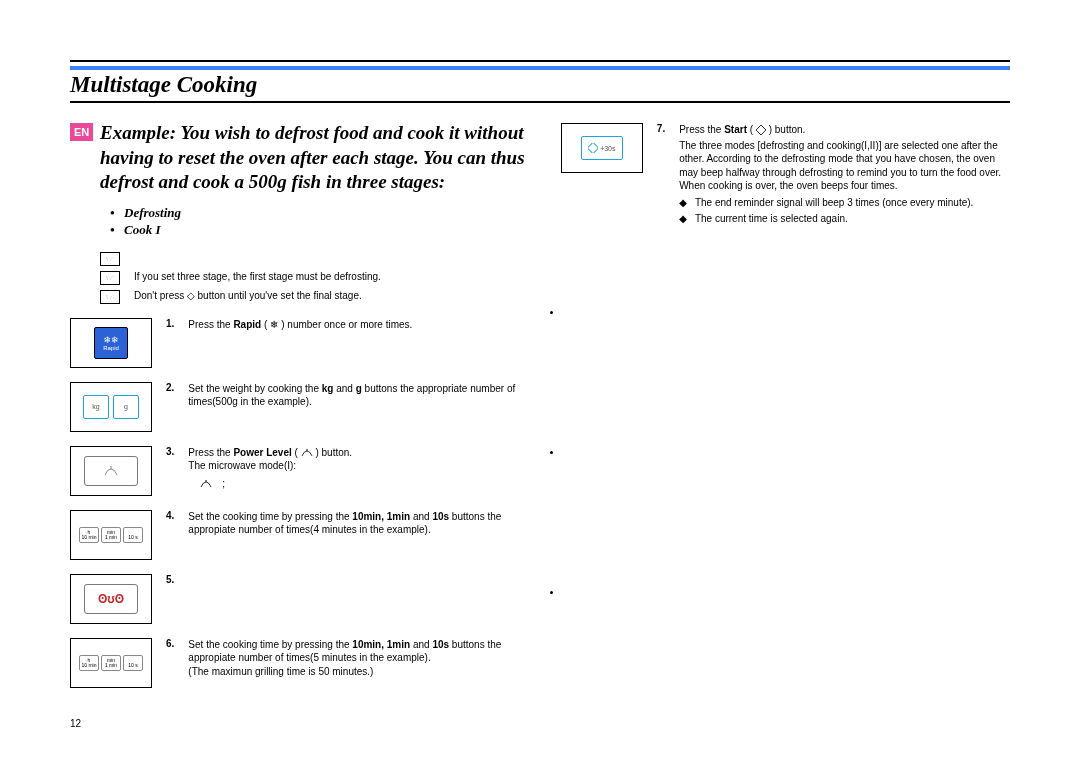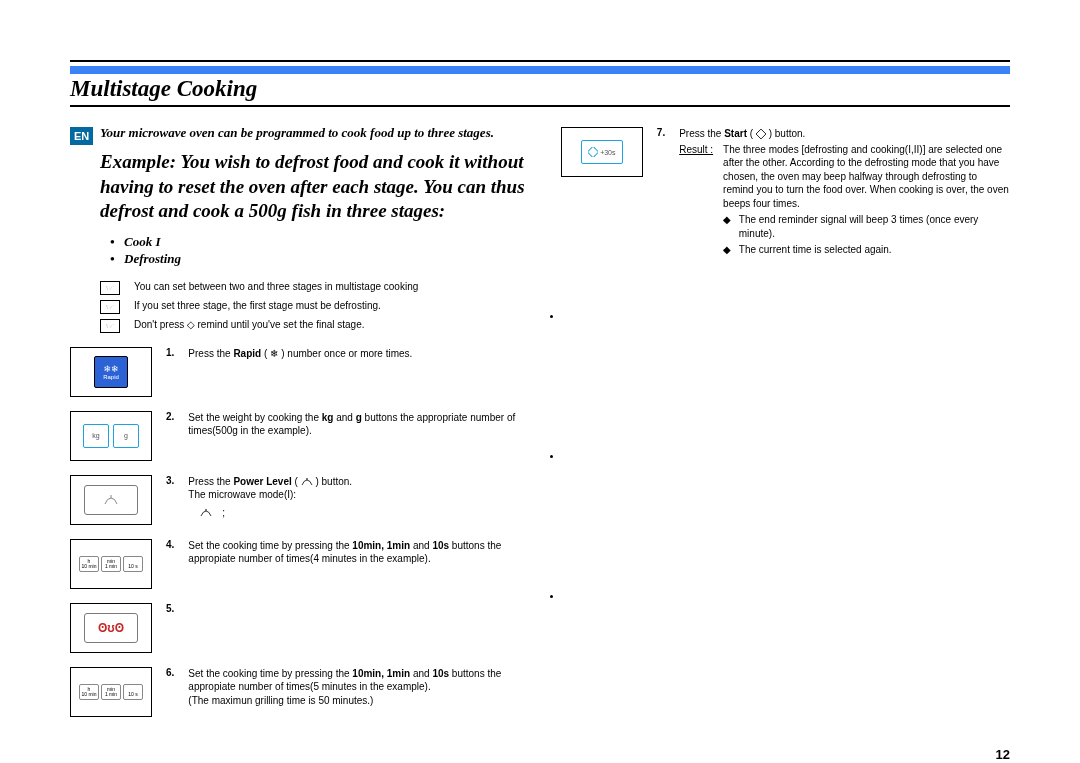--- a/index.html
+++ b/index.html
@@ -13,41 +13,41 @@
   }
   .page {
     padding: 60px 70px 30px 70px;
   }
   .rule {
     border: none;
     border-top: 2px solid #000;
     margin: 0;
   }
   .title-block {
-    border-top: 8px solid #3b82f6;
+    border-top: 4px solid #3b82f6;
     border-bottom: 2px solid #000;
     margin: 4px 0 18px 0;
   }
   .title {
     font-family: "Times New Roman", Times, serif;
     font-style: italic;
     font-weight: bold;
     font-size: 23px;
     padding: 2px 0 3px 0;
   }
   .columns {
     display: flex;
     gap: 18px;
   }
   .col {
     flex: 1;
     position: relative;
   }
   .en-badge {
-    background: #0369a1;
+    background: #ec4899;
     color: #fff;
     font-weight: bold;
     font-size: 11px;
     padding: 3px 4px;
     display: inline-block;
     position: absolute;
     left: 0;
     top: 2px;
   }
   .intro {
@@ -134,21 +134,21 @@
     width: 24px; height: 22px; border:1px solid #1ea3e0; border-radius:2px; font-size:7px;
     display:flex; align-items:center; justify-content:center; color:#555;
   }
   .screen {
     width: 52px; height: 28px; border: 1.5px solid #7a7a7a; border-radius:3px;
     display:flex; align-items:center; justify-content:center; font-size:7px; color:#777;
   }
   .screen.grill { color:#c62828; font-size:12px; font-weight:bold; }
   .time-btns { display:flex; gap:2px; }
   .time-btn { border:1px solid #888; width:18px; border-radius:2px; font-size:5px; text-align:center; line-height:1; padding:2px 0;}
-  .pagenum { text-align:right; font-weight:bold; margin-top:30px; font-size:13px; }
+  .pagenum { text-align:left; font-weight:normal; margin-top:30px; font-size:10px; }
   .result-row { display:flex; gap:10px; margin-top:2px; }
   .result-label { flex-shrink:0; }
   .diamond-row { display:flex; gap:8px; margin:3px 0 0 0; }
   .diamond { flex-shrink:0; }
   svg.inline-icon { vertical-align:middle; }
   .colsep {
     position:absolute;
     left:-9px;
     top: 30px;
     width: 0;
@@ -162,38 +162,36 @@
 <div class="page">
   <hr class="rule">
   <div class="title-block">
     <div class="title">Multistage Cooking</div>
   </div>
 
   <div class="columns">
 
     <div class="col">
       <span class="en-badge">EN</span>
-      <p class="intro">Your microwave oven can be programmed to cook food up to three stages.</p>
       <p class="example">Example: You wish to defrost food and cook it without having to reset the oven after each stage. You can thus defrost and cook a 500g fish in three stages:</p>
       <div class="stage-list">
+        <div>Defrosting</div>
         <div>Cook I</div>
-        <div>Defrosting</div>
       </div>
 
       <div class="note-row">
         <div class="hand-icon">☞</div>
-        <div>You can set between two and three stages in multistage cooking</div>
       </div>
       <div class="note-row">
         <div class="hand-icon">☞</div>
         <div>If you set three stage, the first stage must be defrosting.</div>
       </div>
       <div class="note-row">
         <div class="hand-icon">☞</div>
-        <div>Don't press ◇ remind until you've set the final stage.</div>
+        <div>Don't press ◇ button until you've set the final stage.</div>
       </div>
 
       <div class="step-row">
         <div class="step-pic">
           <div class="btn-blue">
             <span style="font-size:9px">❄❄</span>
             <span>Rapid</span>
           </div>
         </div>
         <div class="step-num">1.</div>
@@ -313,21 +311,20 @@
           </div>
         </div>
         <div class="step-num">7.</div>
         <div class="step-text">
           <span>Press the </span><b>Start</b><span> ( </span>
           <svg width="10" height="10" class="inline-icon">
               <rect x="1.5" y="1.5" width="7" height="7" fill="none" stroke="#000" stroke-width="0.8" transform="rotate(45 5 5)"></rect>
             </svg>
           <span> ) button.</span>
           <div class="result-row">
-            <span class="result-label"><u>Result :</u></span>
             <div>
               <span>The three modes [defrosting and cooking(I,II)] are selected one after the other. According to the defrosting mode that you have chosen, the oven may beep halfway through defrosting to remind you to turn the food over. When cooking is over, the oven beeps four times.</span>
               <div class="diamond-row">
                 <span class="diamond">◆</span>
                 <span>The end reminder signal will beep 3 times (once every minute).</span>
               </div>
               <div class="diamond-row">
                 <span class="diamond">◆</span>
                 <span>The current time is selected again.</span>
               </div>

